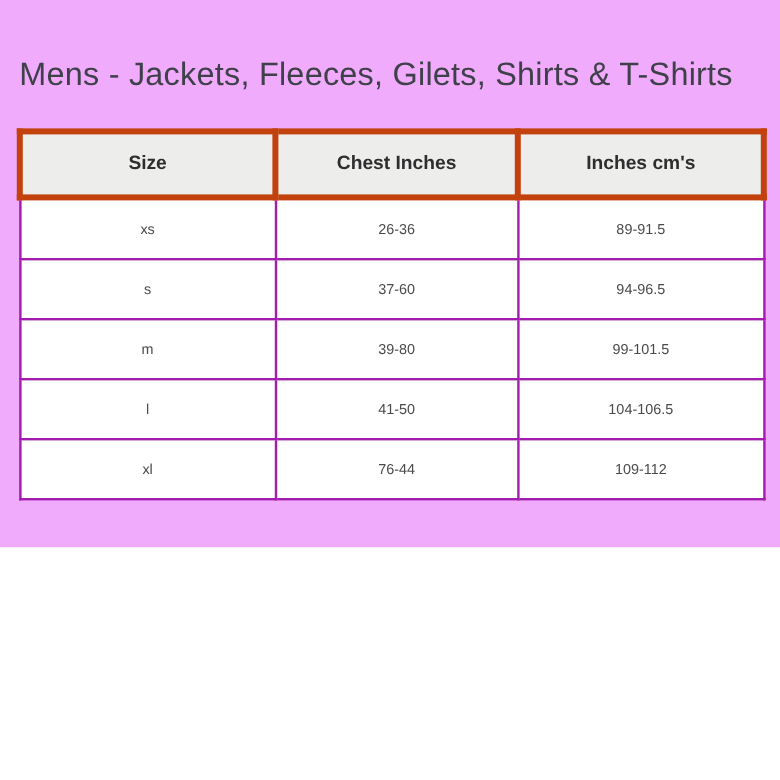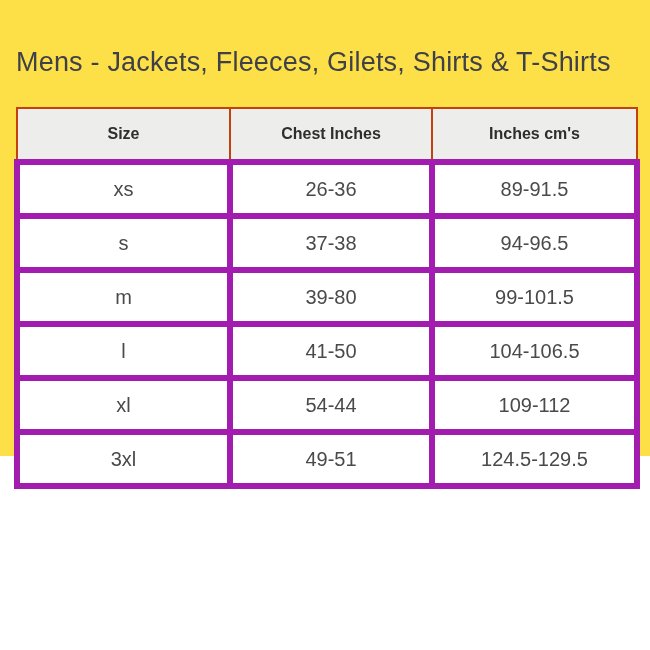--- a/index.html
+++ b/index.html
@@ -7,21 +7,21 @@
     padding: 0;
     background: #ffffff;
     width: 650px;
     height: 650px;
     font-family: "Liberation Sans", sans-serif;
     overflow: hidden;
   }
   .page {
     width: 650px;
     height: 456px;
-    background: #fde047;
+    background: #f0abfc;
     box-sizing: border-box;
   }
   .page-title {
     margin: 0;
     padding: 46px 0 0 16px;
     font-size: 27px;
     font-weight: 400;
     letter-spacing: 0.2px;
     color: #3f4049;
     line-height: 1.2;
@@ -31,33 +31,33 @@
     border-collapse: collapse;
     table-layout: fixed;
     margin: 29px 0 0 14px;
     width: 620px;
   }
   .size-chart col.c1 { width: 213px; }
   .size-chart col.c2 { width: 202px; }
   .size-chart col.c3 { width: 205px; }
   .size-chart th {
     background: #ededec;
-    border: 2px solid #c2410c;
+    border: 5px solid #c2410c;
     height: 48px;
     font-size: 16px;
     font-weight: 700;
     color: #2e2e2e;
     text-align: center;
     vertical-align: middle;
   }
   .size-chart td {
     background: #ffffff;
-    border: 6px solid #a21caf;
+    border: 2px solid #a21caf;
     height: 46px;
-    font-size: 20px;
+    font-size: 12px;
     font-weight: 400;
     color: #4a4a4a;
     text-align: center;
     vertical-align: middle;
   }
 </style>
 </head>
 <body>
 
 <div class="page">
@@ -78,39 +78,34 @@
       </tr>
     </thead>
     <tbody>
       <tr>
         <td>xs</td>
         <td>26-36</td>
         <td>89-91.5</td>
       </tr>
       <tr>
         <td>s</td>
-        <td>37-38</td>
+        <td>37-60</td>
         <td>94-96.5</td>
       </tr>
       <tr>
         <td>m</td>
         <td>39-80</td>
         <td>99-101.5</td>
       </tr>
       <tr>
         <td>l</td>
         <td>41-50</td>
         <td>104-106.5</td>
       </tr>
       <tr>
         <td>xl</td>
-        <td>54-44</td>
+        <td>76-44</td>
         <td>109-112</td>
-      </tr>
-      <tr>
-        <td>3xl</td>
-        <td>49-51</td>
-        <td>124.5-129.5</td>
       </tr>
     </tbody>
   </table>
 
 </div>
 
 </body></html>

